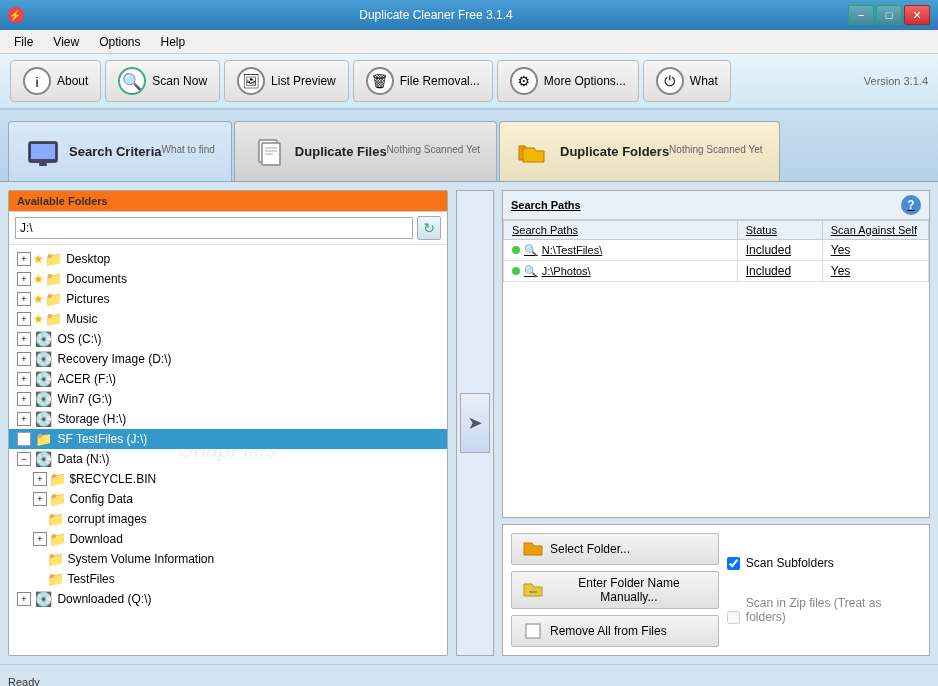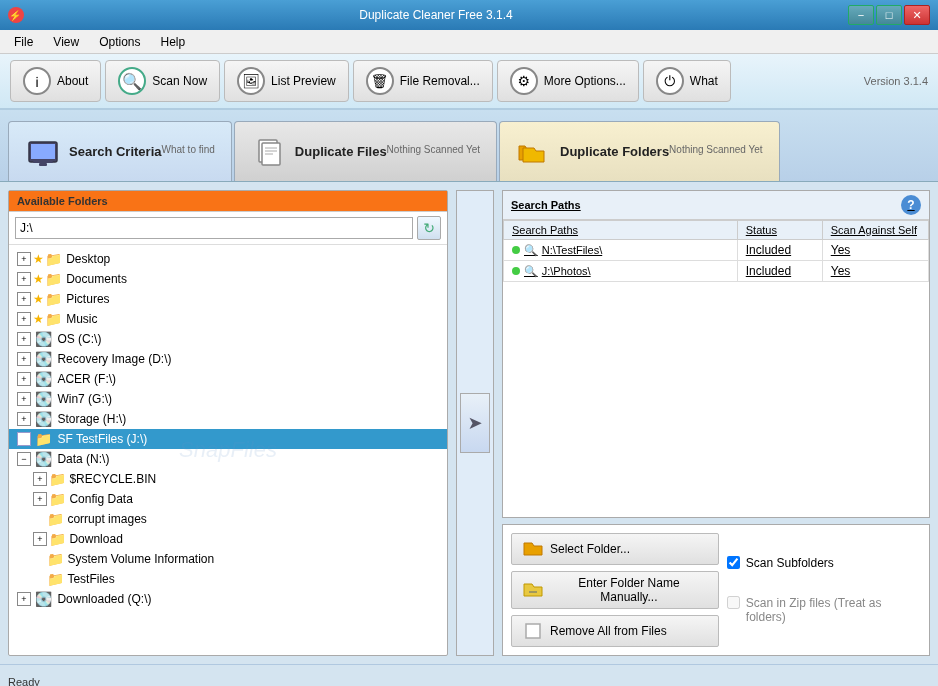--- a/index.html
+++ b/index.html
@@ -273,21 +273,21 @@
       border-radius: 2px;
       cursor: pointer;
       font-size: 12px;
       min-width: 170px;
     }
     .action-icon {
       width: 22px; height: 22px;
       flex-shrink: 0;
     }
     .checkbox-area { display: flex; flex-direction: column; gap: 6px; margin-left: auto; }
-    .checkbox-item { display: flex; align-items: flex-start; gap: 6px; font-size: 12px; }
+    .checkbox-item { display: flex; align-items: flex-end; gap: 6px; font-size: 12px; }
     .checkbox-item input { margin: 0; }
     .status-bar {
       height: 34px;
       background: #d4e4f0;
       border-top: 1px solid #b0c8e0;
       display: flex; align-items: center;
       padding: 0 8px;
       font-size: 11px; color: #333;
     }
   </style>

